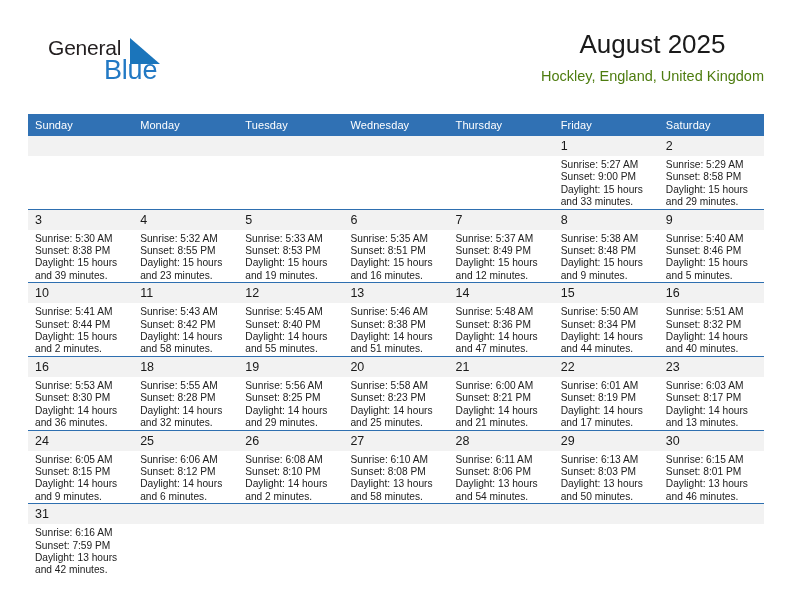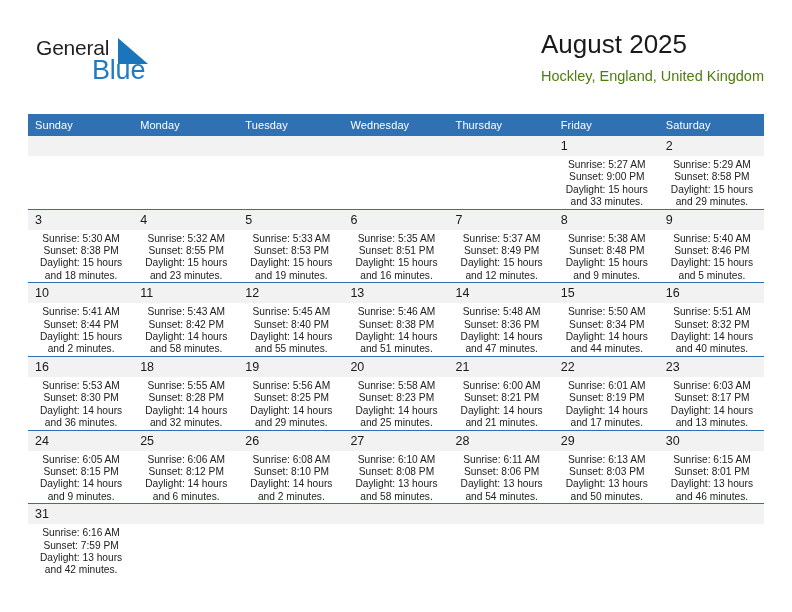--- a/index.html
+++ b/index.html
@@ -19,21 +19,21 @@
     width: 792px;
     height: 612px;
     box-sizing: border-box;
     padding: 0;
   }
 
   
   .top {
     position: relative;
     height: 74px;
-    margin: 28px 28px 0 28px;
+    margin: 28px 28px 0 40px;
   }
   .brand {
     position: absolute;
     left: 8px;
     top: 8px;
     width: 200px;
     height: 54px;
   }
   .brand-general {
     position: absolute;
@@ -59,21 +59,21 @@
     top: 2px;
     width: 30px;
     height: 26px;
   }
   .brand-mark svg { display: block; }
 
   .titles {
     position: absolute;
     right: 0;
     top: 0;
-    text-align: left;
+    text-align: center;
   }
   .cal-title {
     font-size: 26px;
     line-height: 32px;
     color: #1a1a1a;
     font-weight: normal;
     margin: 0;
     white-space: nowrap;
   }
   .cal-sub {
@@ -126,21 +126,20 @@
     line-height: 14px;
     box-sizing: content-box;
   }
   .daynum:empty::after { content: "\00a0"; }
   .info {
     padding: 3px 6px 0 7px;
     font-size: 10.2px;
     line-height: 12.4px;
     color: #212121;
     white-space: nowrap;
-    text-align: center;
   }
   .info div { white-space: nowrap; }
   .blank .daynum { background: #f2f2f2; }
   .blank .info { visibility: hidden; }
 
   .last-week .daycell { height: 80px; }
 </style>
 </head>
 <body>
 
@@ -252,21 +251,21 @@
             </div>
           </td>
         </tr>
         <tr class="week-row">
           <td class="daycell">
             <span class="daynum">3</span>
             <div class="info">
               <div>Sunrise: 5:30 AM</div>
               <div>Sunset: 8:38 PM</div>
               <div>Daylight: 15 hours</div>
-              <div>and 18 minutes.</div>
+              <div>and 39 minutes.</div>
             </div>
           </td>
           <td class="daycell">
             <span class="daynum">4</span>
             <div class="info">
               <div>Sunrise: 5:32 AM</div>
               <div>Sunset: 8:55 PM</div>
               <div>Daylight: 15 hours</div>
               <div>and 23 minutes.</div>
             </div>

